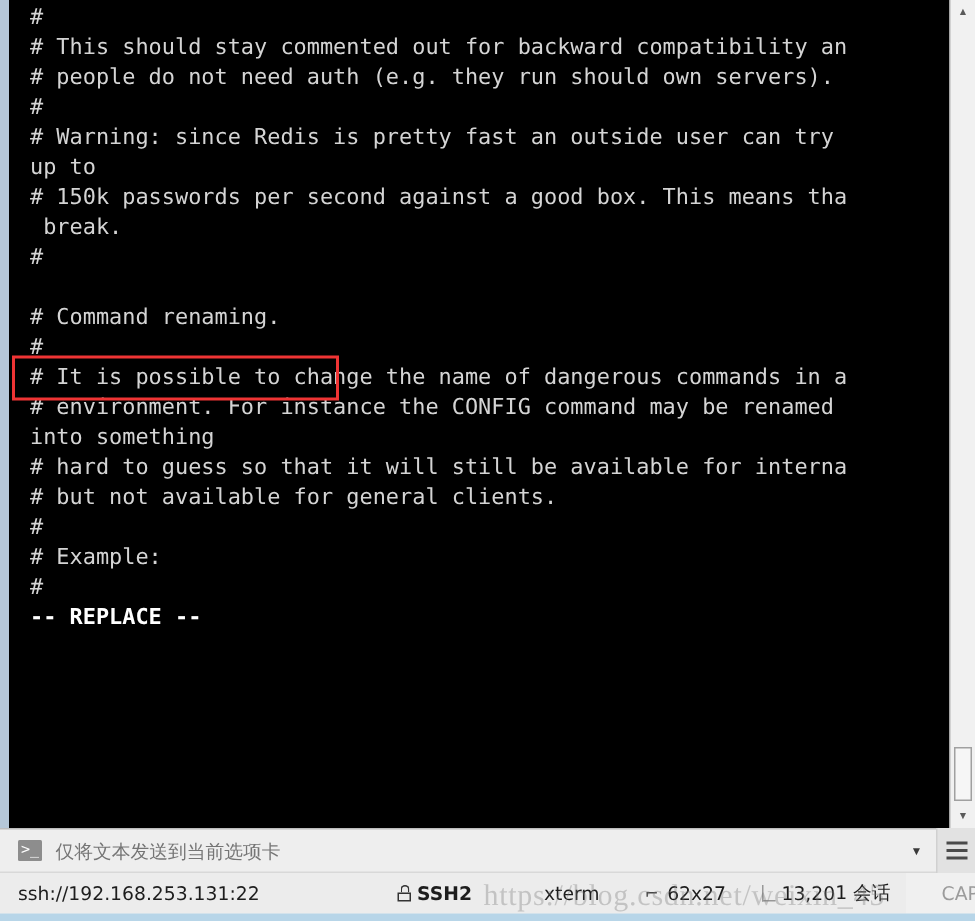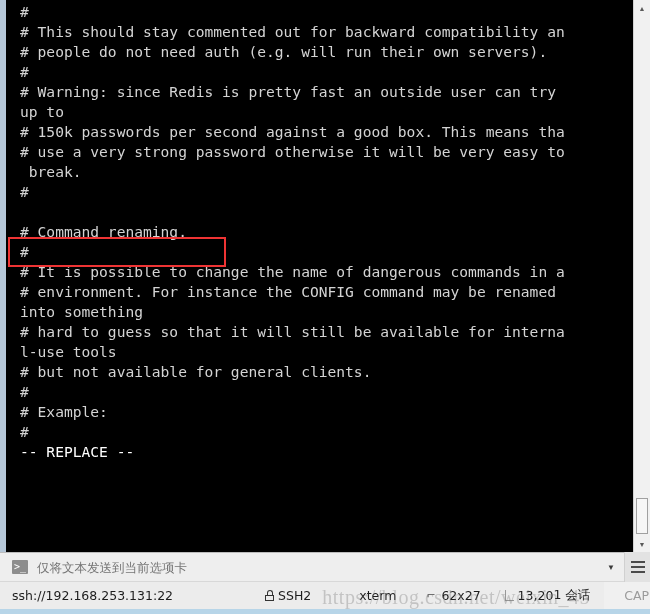--- a/index.html
+++ b/index.html
@@ -48,21 +48,21 @@
     font-family: "DejaVu Sans Mono", "Liberation Mono", monospace;
     font-size: 14.6px;
     line-height: 20px;
     color: #d4d4d4;
     white-space: pre;
     padding-left: 14px;
     letter-spacing: 0px;
     height: 20px;
   }
   .term-line.bold {
-    font-weight: normal;
+    font-weight: bold;
     color: #ffffff;
   }
   
   .annot-box {
     position: absolute;
     left: 8px;
     top: 237px;
     width: 218px;
     height: 30px;
     border: 2px solid #ef3434;
@@ -195,21 +195,21 @@
   }
   .st-url {
     margin-left: 12px;
     flex: 0 0 auto;
   }
   .st-seg {
     flex: 0 0 auto;
     display: flex;
     align-items: center;
   }
-  .st-ssh2 { margin-left: 92px; }
+  .st-ssh2 { margin-left: 92px; font-weight: bold; }
   .st-xterm { margin-left: 48px; text-align: right; }
   .st-size { margin-left: 30px; }
   .st-pos { margin-left: 24px; }
   .st-sess { }
   .st-caps { margin-left: 34px; color: #9b9b9b; }
 
   .lock-icon {
     width: 9px;
     height: 11px;
     margin-right: 4px;
@@ -287,36 +287,34 @@
 <body>
 
 <div id="app">
 
   <div class="terminal-wrap">
     <div class="term-left-edge"></div>
     <div class="term-screen" id="term-screen">
 
     <div class="term-line">#</div>
         <div class="term-line"># This should stay commented out for backward compatibility an</div>
-        <div class="term-line"># people do not need auth (e.g. will run their own servers).</div>
+        <div class="term-line"># people do not need auth (e.g. they run should own servers).</div>
         <div class="term-line">#</div>
         <div class="term-line"># Warning: since Redis is pretty fast an outside user can try</div>
         <div class="term-line">up to</div>
         <div class="term-line"># 150k passwords per second against a good box. This means tha</div>
-        <div class="term-line"># use a very strong password otherwise it will be very easy to</div>
         <div class="term-line"> break.</div>
         <div class="term-line">#</div>
         <div class="term-line"></div>
         <div class="term-line"># Command renaming.</div>
         <div class="term-line">#</div>
         <div class="term-line"># It is possible to change the name of dangerous commands in a</div>
         <div class="term-line"># environment. For instance the CONFIG command may be renamed</div>
         <div class="term-line">into something</div>
         <div class="term-line"># hard to guess so that it will still be available for interna</div>
-        <div class="term-line">l-use tools</div>
         <div class="term-line"># but not available for general clients.</div>
         <div class="term-line">#</div>
         <div class="term-line"># Example:</div>
         <div class="term-line">#</div>
         <div class="term-line bold">-- REPLACE --</div>
       </div>
 
     <div class="annot-box"></div>
 
     <div class="term-scrollbar">

